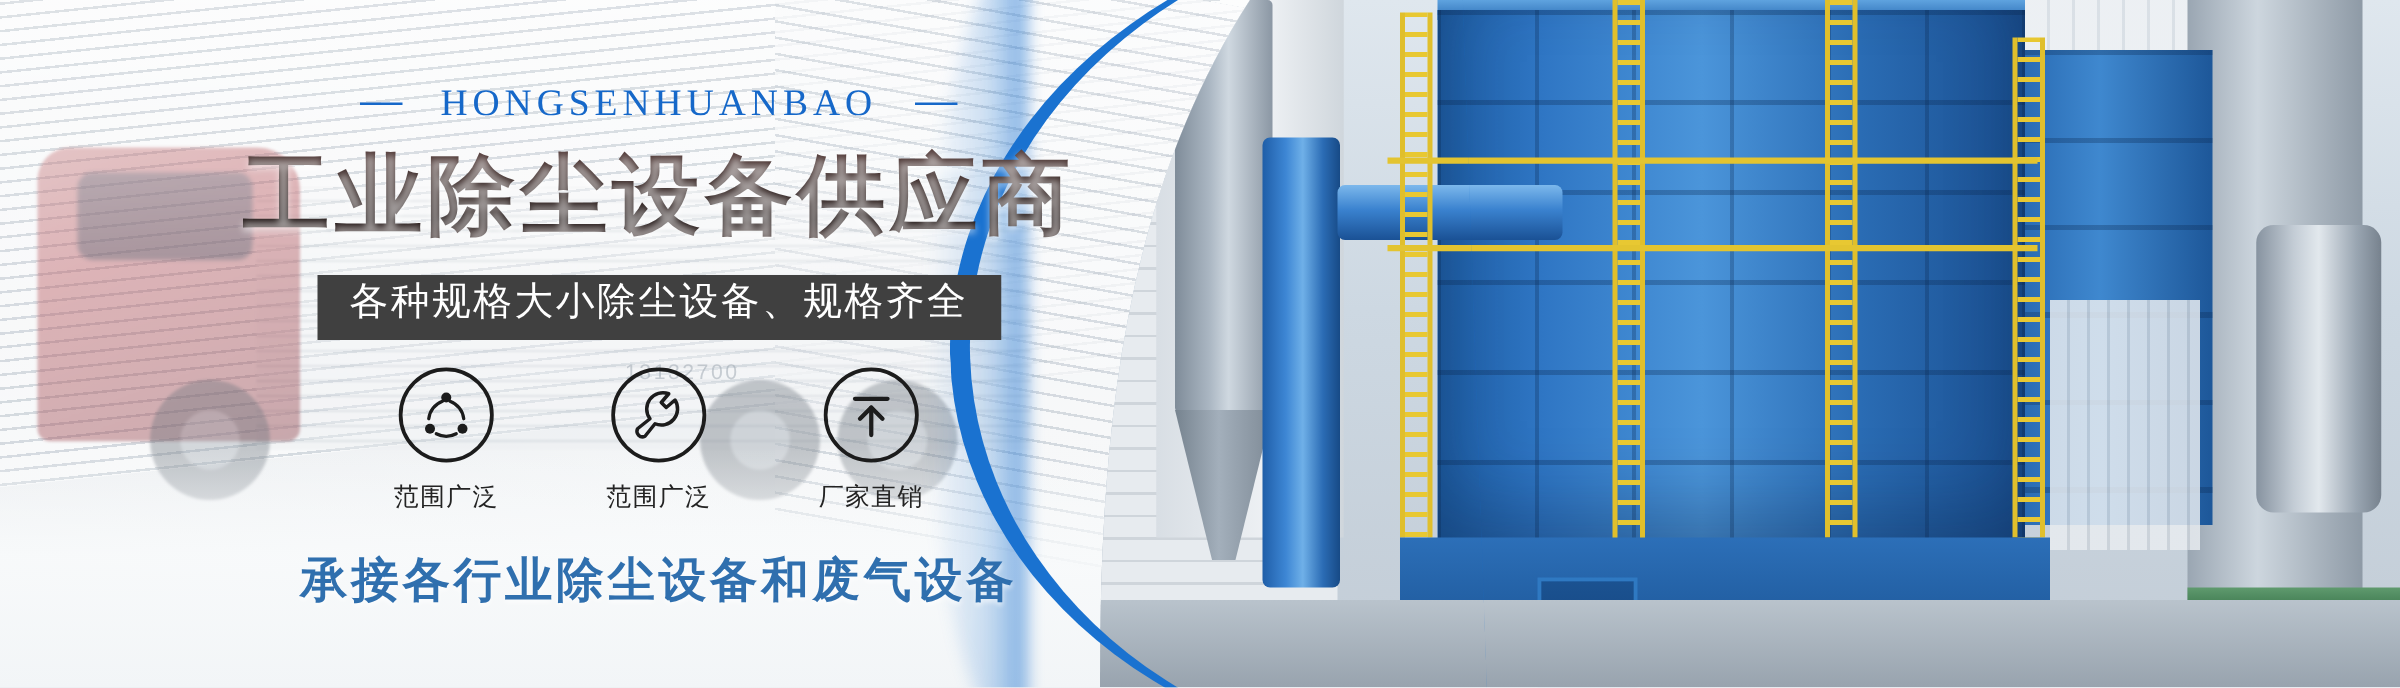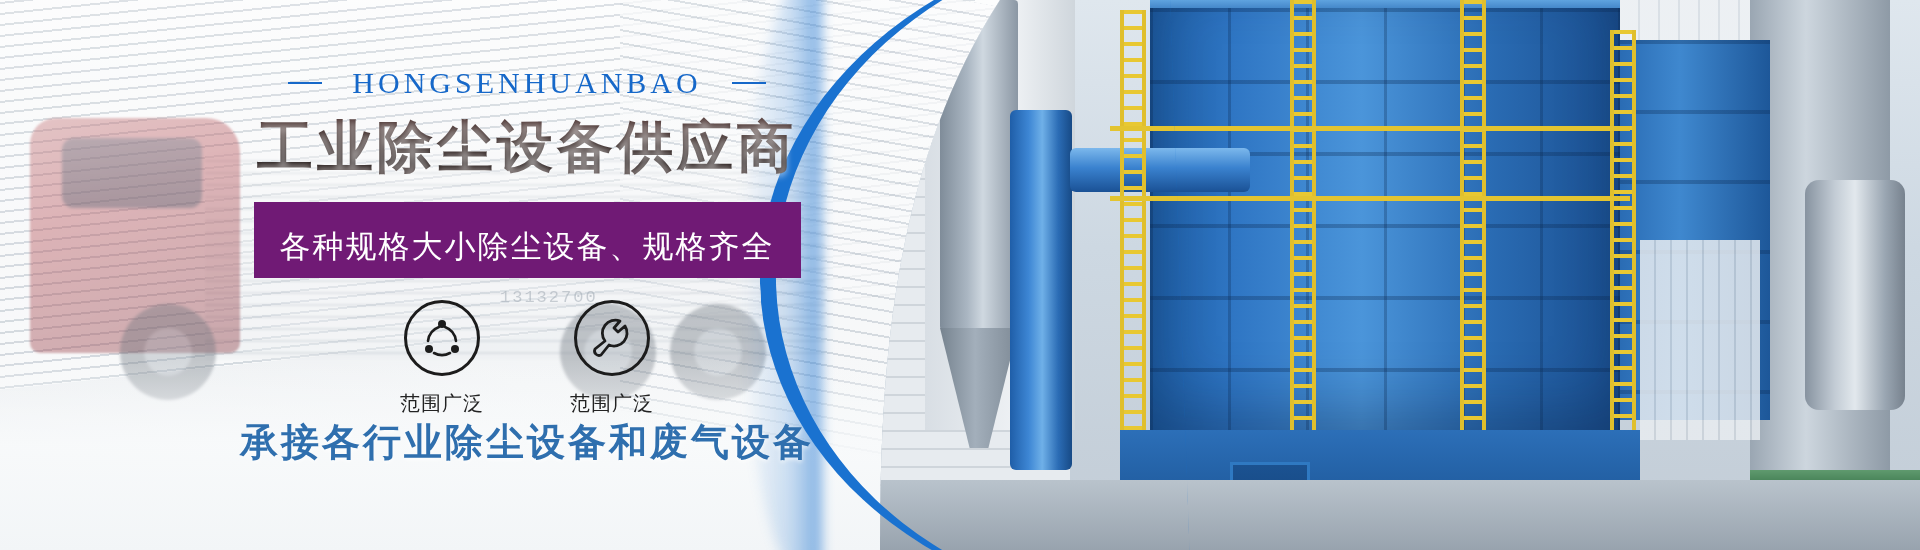--- a/index.html
+++ b/index.html
@@ -63,21 +63,21 @@
     opacity:.38; filter:blur(1.4px);
   }
   .truck-wheel.w1 { left:120px; } .truck-wheel.w2 { left:560px; } .truck-wheel.w3 { left:670px; }
   .ground-haze {
     position:absolute; left:0; bottom:0; width:1000px; height:190px;
     background:linear-gradient(180deg, rgba(255,255,255,0) 0%, rgba(248,250,251,.85) 45%, #f2f5f7 100%);
   }
   .truck-plate {
     position:absolute; left:500px; top:288px; width:170px; height:24px;
     color:#9aa4ae; font-size:17px; letter-spacing:2px; opacity:.5;
-    font-family:Liberation Mono, monospace;
+    font-family:Liberation Sans, sans-serif;
   }
 
   
   .photo {
     position:absolute; right:0; top:0; width:1100px; height:550px;
     overflow:hidden;
     background:linear-gradient(180deg,#cfd8e0 0%, #b9c5cf 40%, #aab6c1 100%);
     clip-path: path("M 180 0 L 1100 0 L 1100 550 L 60 550 C 60 380 70 170 180 0 Z");
   }
   .sky { position:absolute; inset:0; background:linear-gradient(180deg,#dfe7ee 0%, #cdd8e2 45%, #c2ccd6 100%); }
@@ -220,37 +220,37 @@
 
   .eyebrow {
     display:flex; align-items:center; gap:30px;
     color:#1668c9; font-family:"Liberation Serif","DejaVu Serif",serif;
     font-size:30px; letter-spacing:4px; font-weight:400;
     margin-bottom:10px; transform:translateX(22px);
   }
   .eyebrow .dash { display:block; width:34px; height:2px; background:#1668c9; }
 
   .headline {
-    font-size:56px; font-weight:700; letter-spacing:4px;
+    font-size:70px; font-weight:700; letter-spacing:4px;
     background:linear-gradient(180deg,#5d4240 0%, #3a2a28 38%, #241a19 70%, #4a3634 100%);
     -webkit-background-clip:text; background-clip:text; color:transparent;
     text-shadow:0 3px 6px rgba(255,255,255,.55);
     margin-bottom:16px; transform:translateX(22px);
     font-family:Liberation Serif, serif;
   }
 
   .subbar {
-    background:#701a75; color:#fff;
+    background:#404040; color:#fff;
     font-size:31px; letter-spacing:2px; font-weight:400;
-    padding:24px 26px 10px; margin-bottom:22px; transform:translateX(22px);
+    padding:0 26px 10px; margin-bottom:22px; transform:translateX(22px);
     font-family:"DejaVu Sans","Liberation Sans",sans-serif;
   }
 
   .features {
-    display:flex; gap:62px; transform:translateX(22px); margin-bottom:0;justify-content:space-between;
+    display:flex; gap:62px; transform:translateX(22px); margin-bottom:28px;justify-content:space-between;
   }
   .feature { display:flex; flex-direction:column; align-items:center; width:108px; }
   .feature .ring {
     width:76px; height:76px; border-radius:50%; border:3px solid #1c1c1c;
     display:flex; align-items:center; justify-content:center; background:transparent;
   }
   .feature .flabel {
     margin-top:14px; font-size:20px; color:#232323; letter-spacing:1px;
     font-family:"DejaVu Sans","Liberation Sans",sans-serif;
   }
@@ -344,19 +344,29 @@
 
       <div class="feature">
         <div class="ring">
           <svg width="46" height="46" viewBox="0 0 46 46">
             <path d="M31 6 L25 13 L29 17 L36 11 A13 13 0 0 1 20 30 L12 40 A4.5 4.5 0 0 1 6 34 L16 26 A13 13 0 0 1 31 6 Z" fill="none" stroke="#1c1c1c" stroke-width="2.8" stroke-linejoin="round" stroke-linecap="round"></path>
           </svg>
         </div>
         <div class="flabel">范围广泛</div>
       </div>
 
+      <div class="feature">
+        <div class="ring">
+          <svg width="44" height="44" viewBox="0 0 44 44">
+            <line x1="9" y1="9" x2="35" y2="9" stroke="#1c1c1c" stroke-width="3.4" stroke-linecap="round"></line>
+            <line x1="22" y1="38" x2="22" y2="16" stroke="#1c1c1c" stroke-width="3.4" stroke-linecap="round"></line>
+            <polyline points="13,25 22,16 31,25" fill="none" stroke="#1c1c1c" stroke-width="3.4" stroke-linecap="round" stroke-linejoin="round"></polyline>
+          </svg>
+        </div>
+        <div class="flabel">厂家直销</div>
+      </div>
 
     </div>
 
     <div class="tagline">承接各行业除尘设备和废气设备</div>
 
   </div>
 </div>
 
 </body></html>

